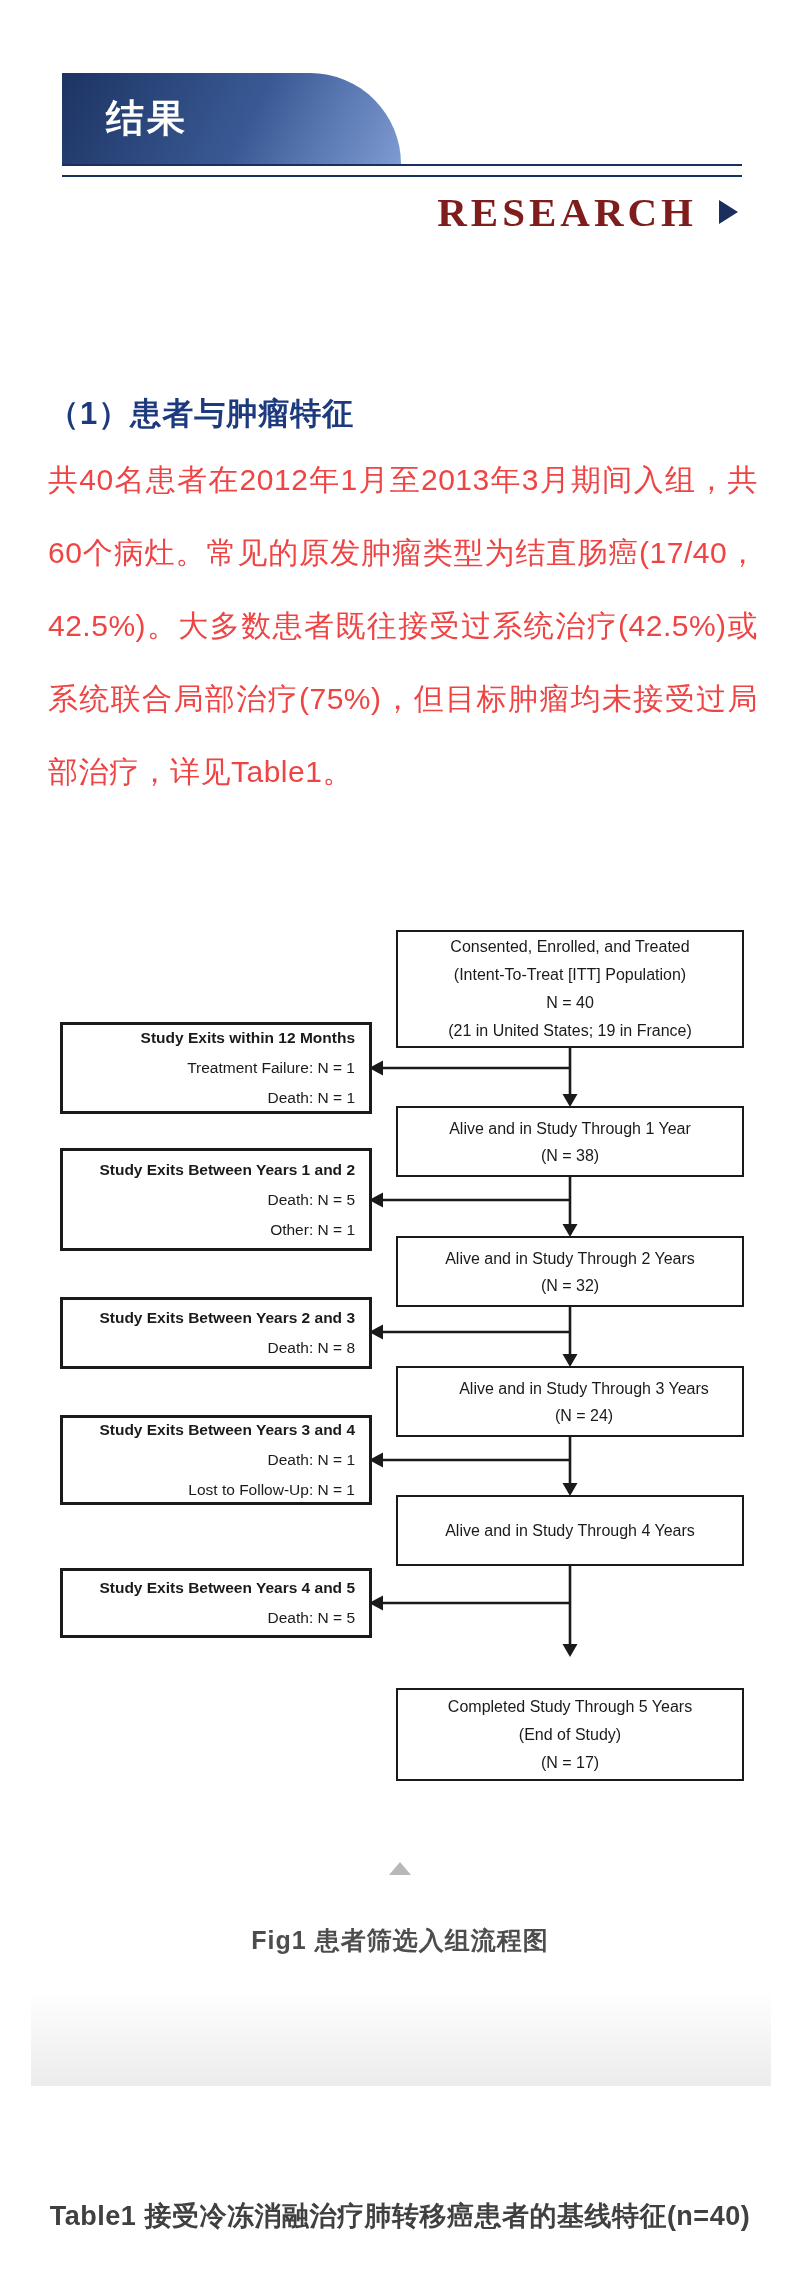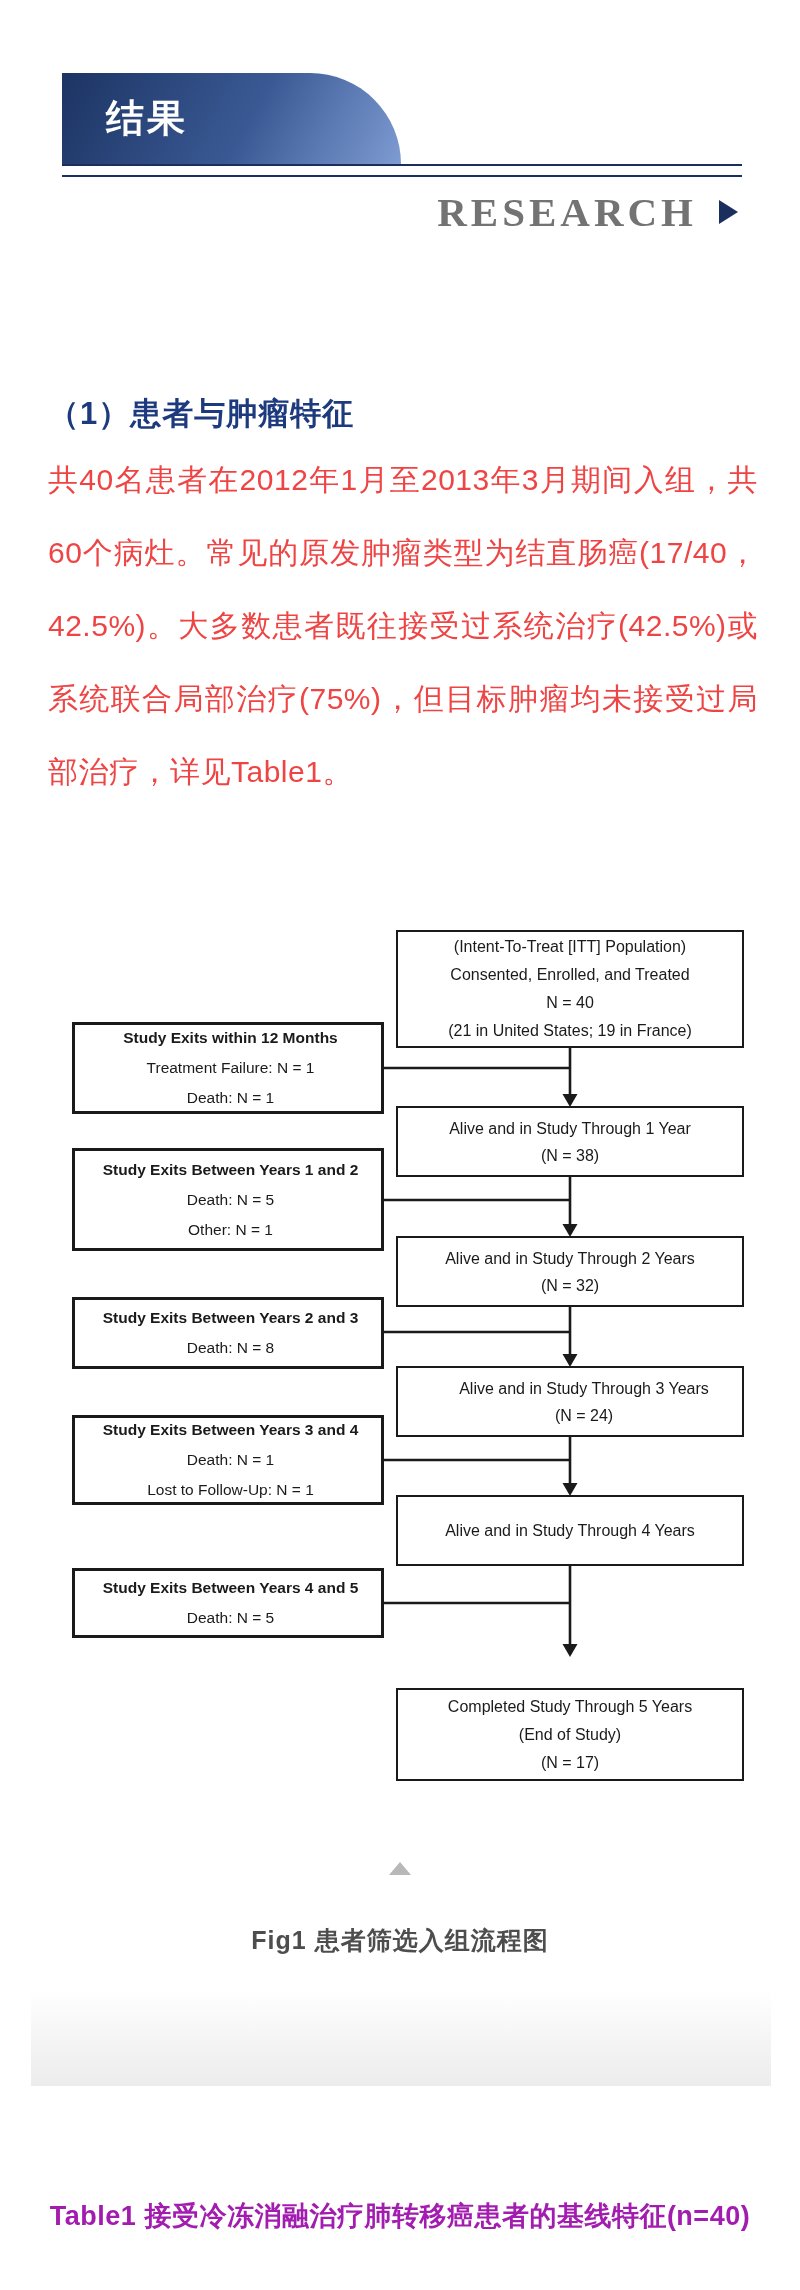--- a/index.html
+++ b/index.html
@@ -36,21 +36,21 @@
   .rule-1 { top: 164px; }
   .rule-2 { top: 175px; }
 
   
   .research {
     position: absolute;
     top: 188px; right: 62px;
     display: flex; align-items: center; gap: 22px;
   }
   .research-label {
-    color: #737373;
+    color: #7f1d1d;
     font-family: "Liberation Serif", "DejaVu Serif", serif;
     font-weight: 700;
     font-size: 41px;
     letter-spacing: 4px;
   }
   .research-arrow {
     width: 0; height: 0;
     border-top: 12px solid transparent;
     border-bottom: 12px solid transparent;
     border-left: 19px solid #1b2f5e;
@@ -97,24 +97,24 @@
     text-align: center;
     font-size: 16px; line-height: 27px;
   }
   .cb0 { top: 0;     height: 118px; line-height: 28px; }
   .cb1 { top: 176px; height: 71px; }
   .cb2 { top: 306px; height: 71px; }
   .cb3 { top: 436px; height: 71px; padding-left: 28px; }
   .cb4 { top: 565px; height: 71px; }
   .cb5 { top: 726px; height: 93px; line-height: 28px; margin-top: 32px; }
   .ebox {
-    left: 16px; width: 312px;
+    left: 4px; width: 312px;
     border: 3px solid #1a1a1a;
-    text-align: center;
-    padding-left: 11px; padding-right: 6px;
+    text-align: right;
+    padding-left: 11px; padding-right: 14px;
     font-size: 15.5px; line-height: 30px;
   }
   .eb0 { top: 92px;  height: 92px; }
   .eb1 { top: 218px; height: 103px; }
   .eb2 { top: 367px; height: 72px; }
   .eb3 { top: 485px; height: 90px; }
   .eb4 { top: 638px; height: 70px; }
   .ebox .etitle { font-weight: 700; }
 
   
@@ -146,21 +146,21 @@
     width: 740px; height: 96px;
     background: linear-gradient(180deg, #ffffff 0%, #f4f4f4 55%, #ececec 100%);
   }
 
   
   .table-title {
     position: absolute;
     left: 0; top: 2198px;
     width: 800px;
     text-align: center;
-    color: #a21caf;
+    color: #404040;
     font-size: 27px;
     font-weight: 700;
     letter-spacing: 0.5px;
   }
 </style>
 </head>
 <body>
 
 <div class="page">
 
@@ -202,22 +202,22 @@
         <polygon points="506.5,714 521.5,714 514,727"></polygon>
         <polygon points="327,130.5 327,145.5 313,138"></polygon>
         <polygon points="327,262.5 327,277.5 313,270"></polygon>
         <polygon points="327,394.5 327,409.5 313,402"></polygon>
         <polygon points="327,522.5 327,537.5 313,530"></polygon>
         <polygon points="327,665.5 327,680.5 313,673"></polygon>
       </g>
     </svg>
 
     <div class="fbox cbox cb0">
+      <div>Consented, Enrolled, and Treated</div>
       <div>(Intent-To-Treat [ITT] Population)</div>
-      <div>Consented, Enrolled, and Treated</div>
       <div>N = 40</div>
       <div>(21 in United States; 19 in France)</div>
     </div>
 
     <div class="fbox cbox cb1">
       <div>Alive and in Study Through 1 Year</div>
       <div>(N = 38)</div>
     </div>
 
     <div class="fbox cbox cb2">

